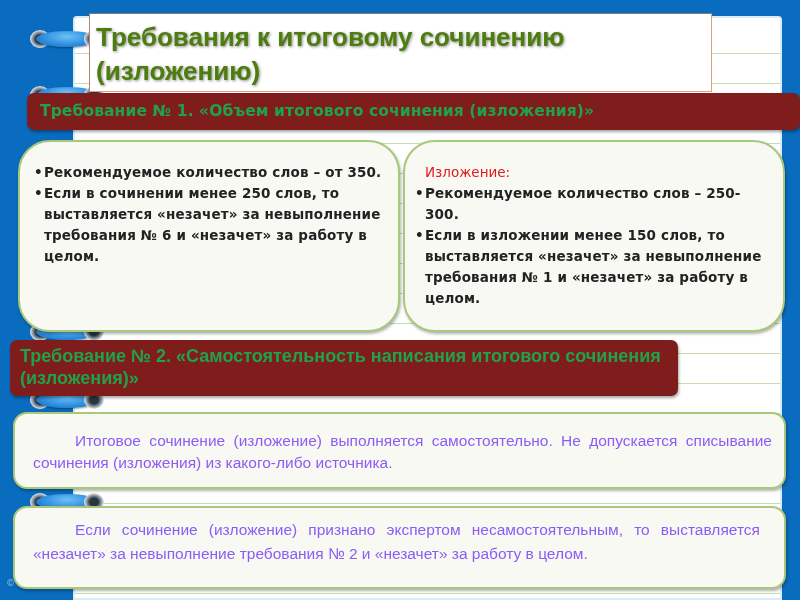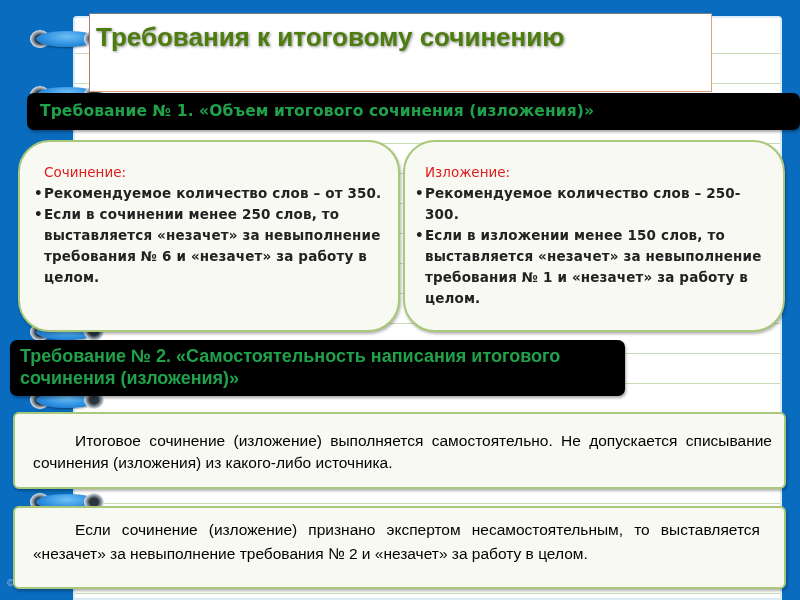--- a/index.html
+++ b/index.html
@@ -58,38 +58,38 @@
     .title-text {
       font-family: "Liberation Sans", sans-serif;
       font-weight: bold;
       font-size: 26px;
       line-height: 34px;
       color: #4d7c0f;
       text-shadow: 1px 1px 3px rgba(0,0,0,0.45);
     }
     .req-banner {
       position: absolute;
-      background: #000000;
+      background: #7f1d1d;
       border-radius: 7px;
       box-shadow: 1px 2px 3px rgba(0,0,0,0.35);
       color: #1fa24a;
       font-weight: bold;
     }
     .req1 {
       left: 27px; top: 93px;
       width: 773px; height: 37px;
       font-family: "DejaVu Sans", sans-serif;
       font-size: 15.5px;
       line-height: 37px;
       padding-left: 13px;
       letter-spacing: 0.1px;
     }
     .req2 {
       left: 10px; top: 340px;
-      width: 615px; height: 56px;
+      width: 668px; height: 56px;
       font-family: "Liberation Sans", sans-serif;
       font-size: 18px;
       line-height: 22px;
       padding: 5px 0 0 10px;
       letter-spacing: 0;
     }
     .card {
       position: absolute;
       background: #f9f9f4;
       border: 2px solid #a9c87a;
@@ -123,24 +123,24 @@
     }
     .card li .bullet {
       position: absolute;
       left: 0;
       top: 0;
       font-weight: bold;
     }
     .card-wide {
       left: 13px;
       width: 773px;
-      border-radius: 6px;
+      border-radius: 14px;
       font-family: "Liberation Sans", sans-serif;
       font-size: 15.5px;
-      color: #000000;
+      color: #8b5cf6;
       text-align: justify;
     }
     .card-wide p { text-indent: 42px; }
     .card-3 {
       top: 412px; height: 77px;
       padding: 16px 12px 0 18px;
       line-height: 22px;
     }
     .card-4 {
       top: 506px; height: 83px;
@@ -183,26 +183,26 @@
     <span class="hole-r"></span>
   </div>
 <div class="ring" style="top:492px">
     <span class="hole-l"></span>
     <span class="band"></span>
     <span class="hole-r"></span>
   </div>
 
 <div class="title-box">
   <div class="title-text">Требования к итоговому сочинению</div>
+  <div class="title-text">(изложению)</div>
 </div>
 
 <div class="req-banner req1">Требование № 1. «Объем итогового сочинения (изложения)»</div>
 
 <div class="card card-half card-left">
-  <div class="card-heading">Сочинение:</div>
   <ul>
     <li><span class="bullet">•</span><span>Рекомендуемое количество слов – от 350.</span></li>
     <li><span class="bullet">•</span><span>Если в сочинении менее 250 слов, то выставляется «незачет» за невыполнение требования № 6 и «незачет» за работу в целом.</span></li>
   </ul>
 </div>
 
 <div class="card card-half card-right">
   <div class="card-heading">Изложение:</div>
   <ul>
     <li><span class="bullet">•</span><span>Рекомендуемое количество слов – 250-300.</span></li>

